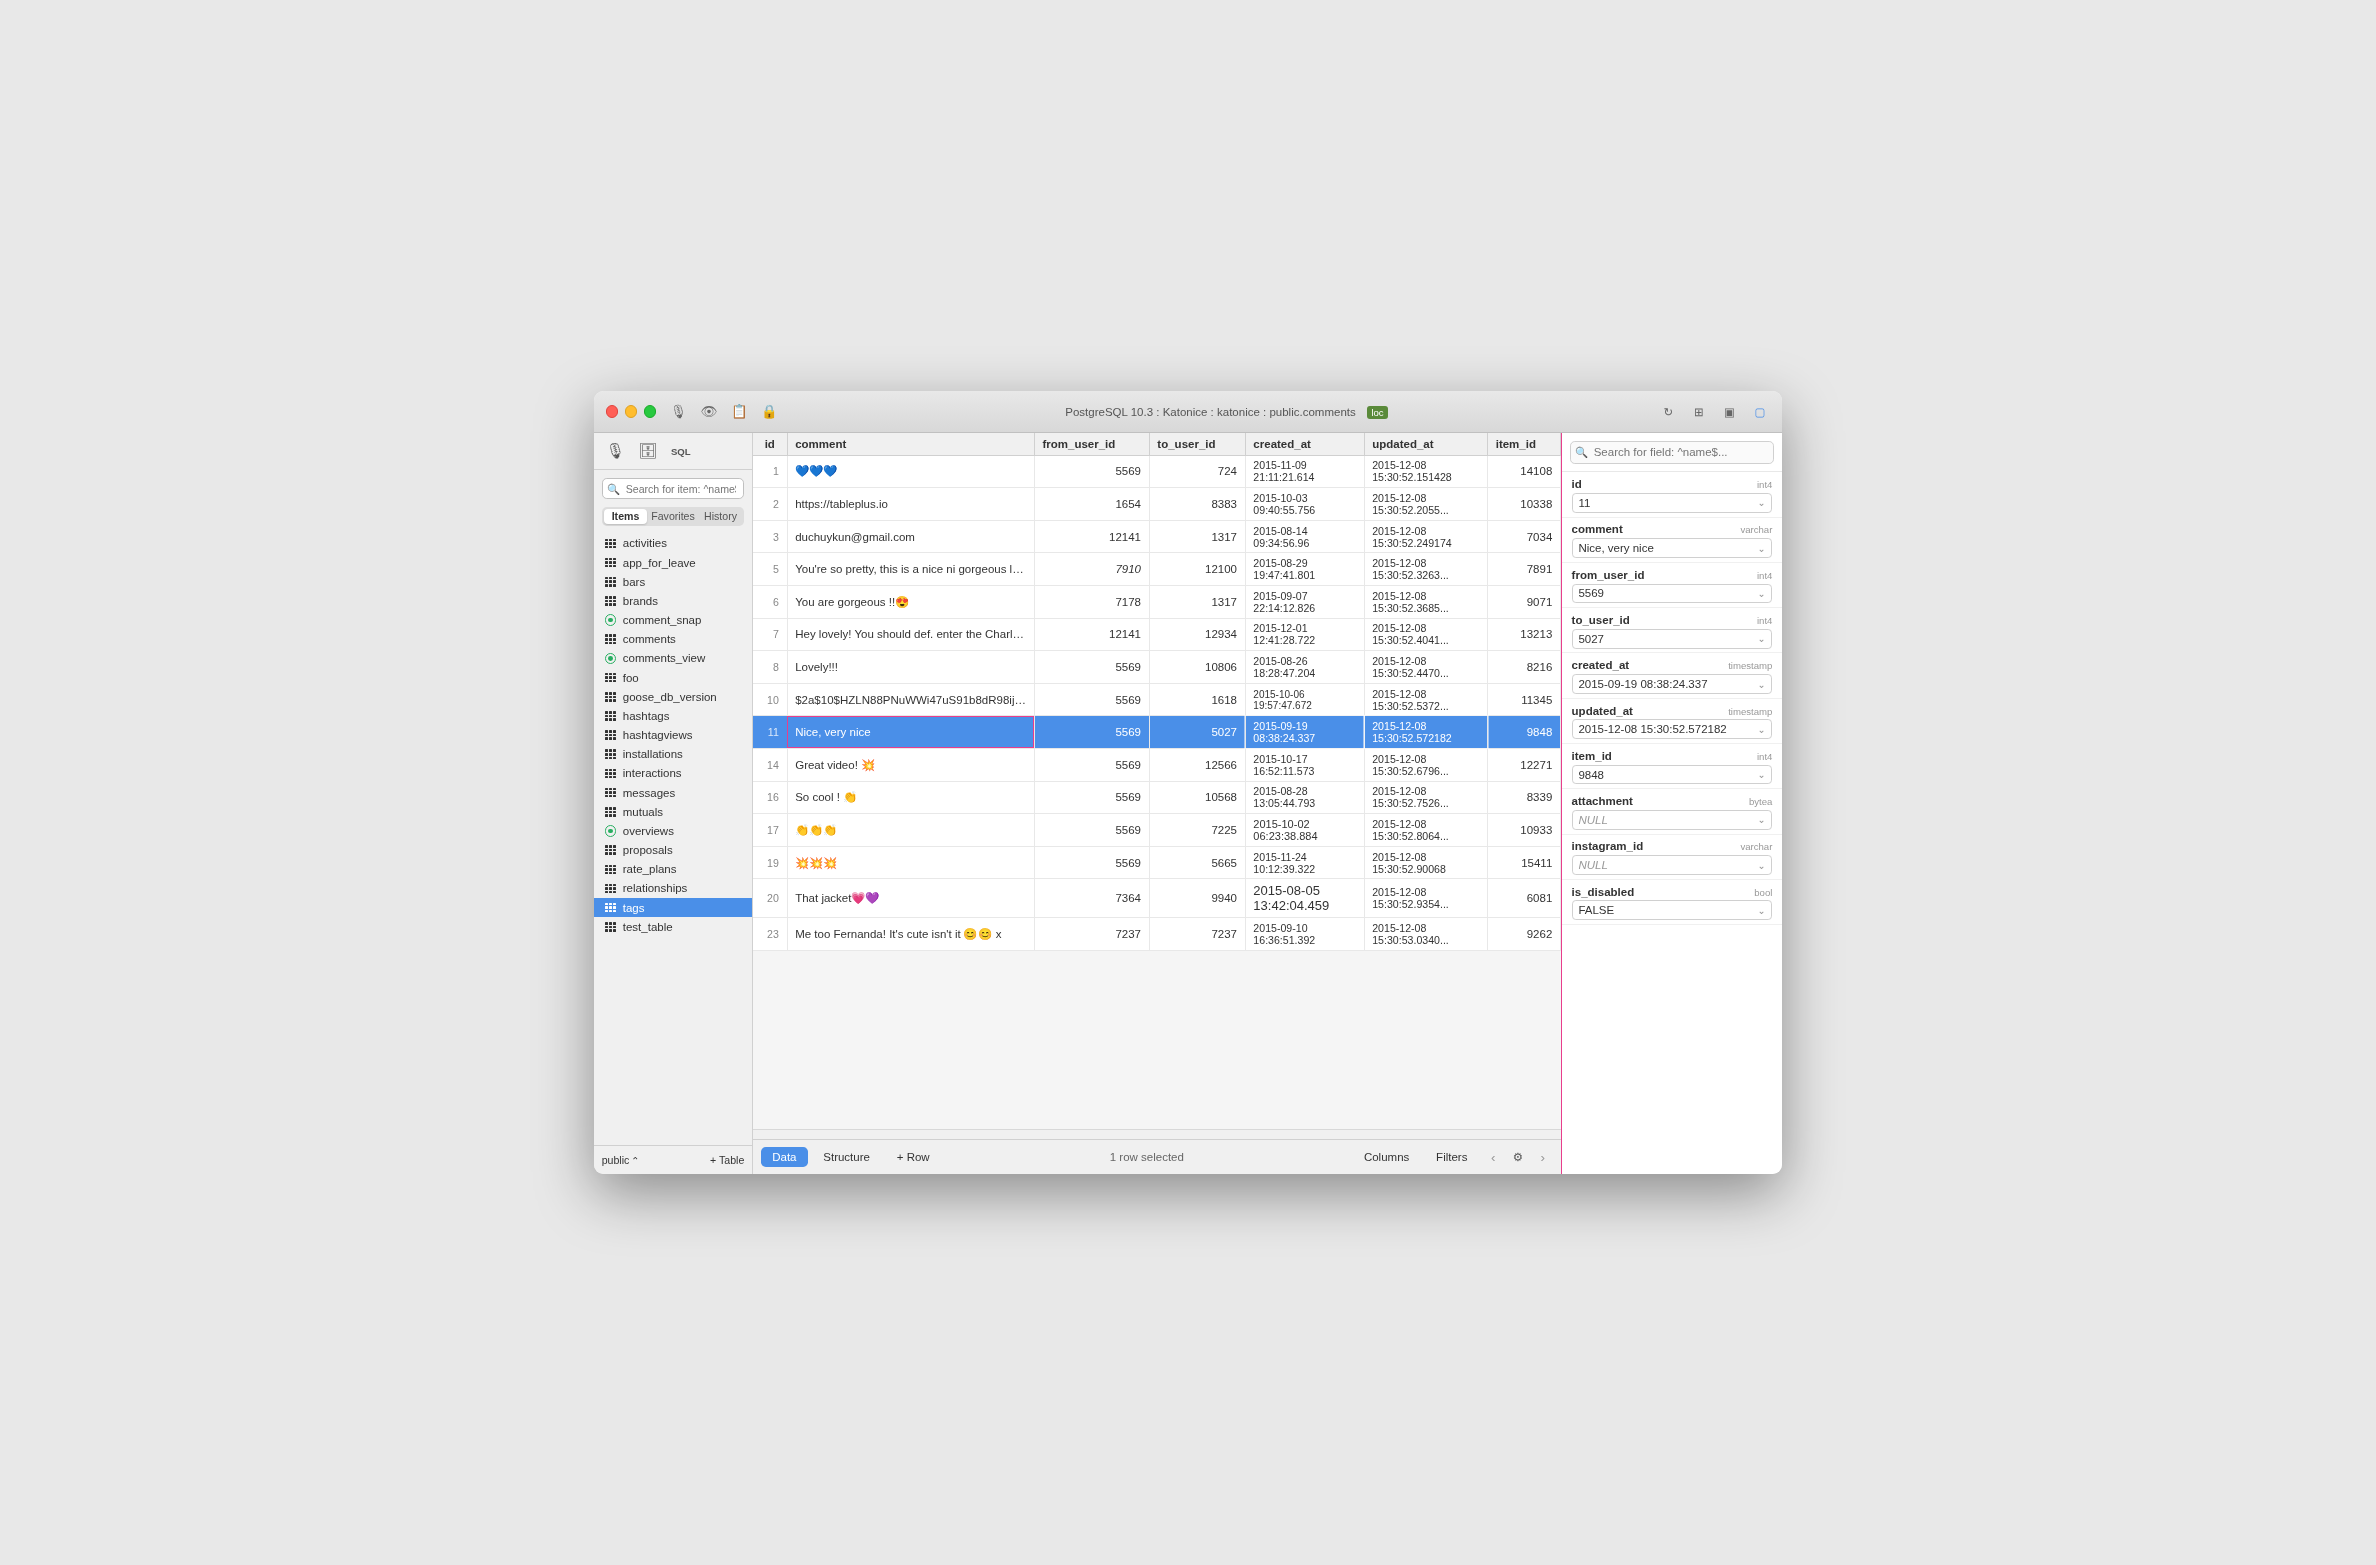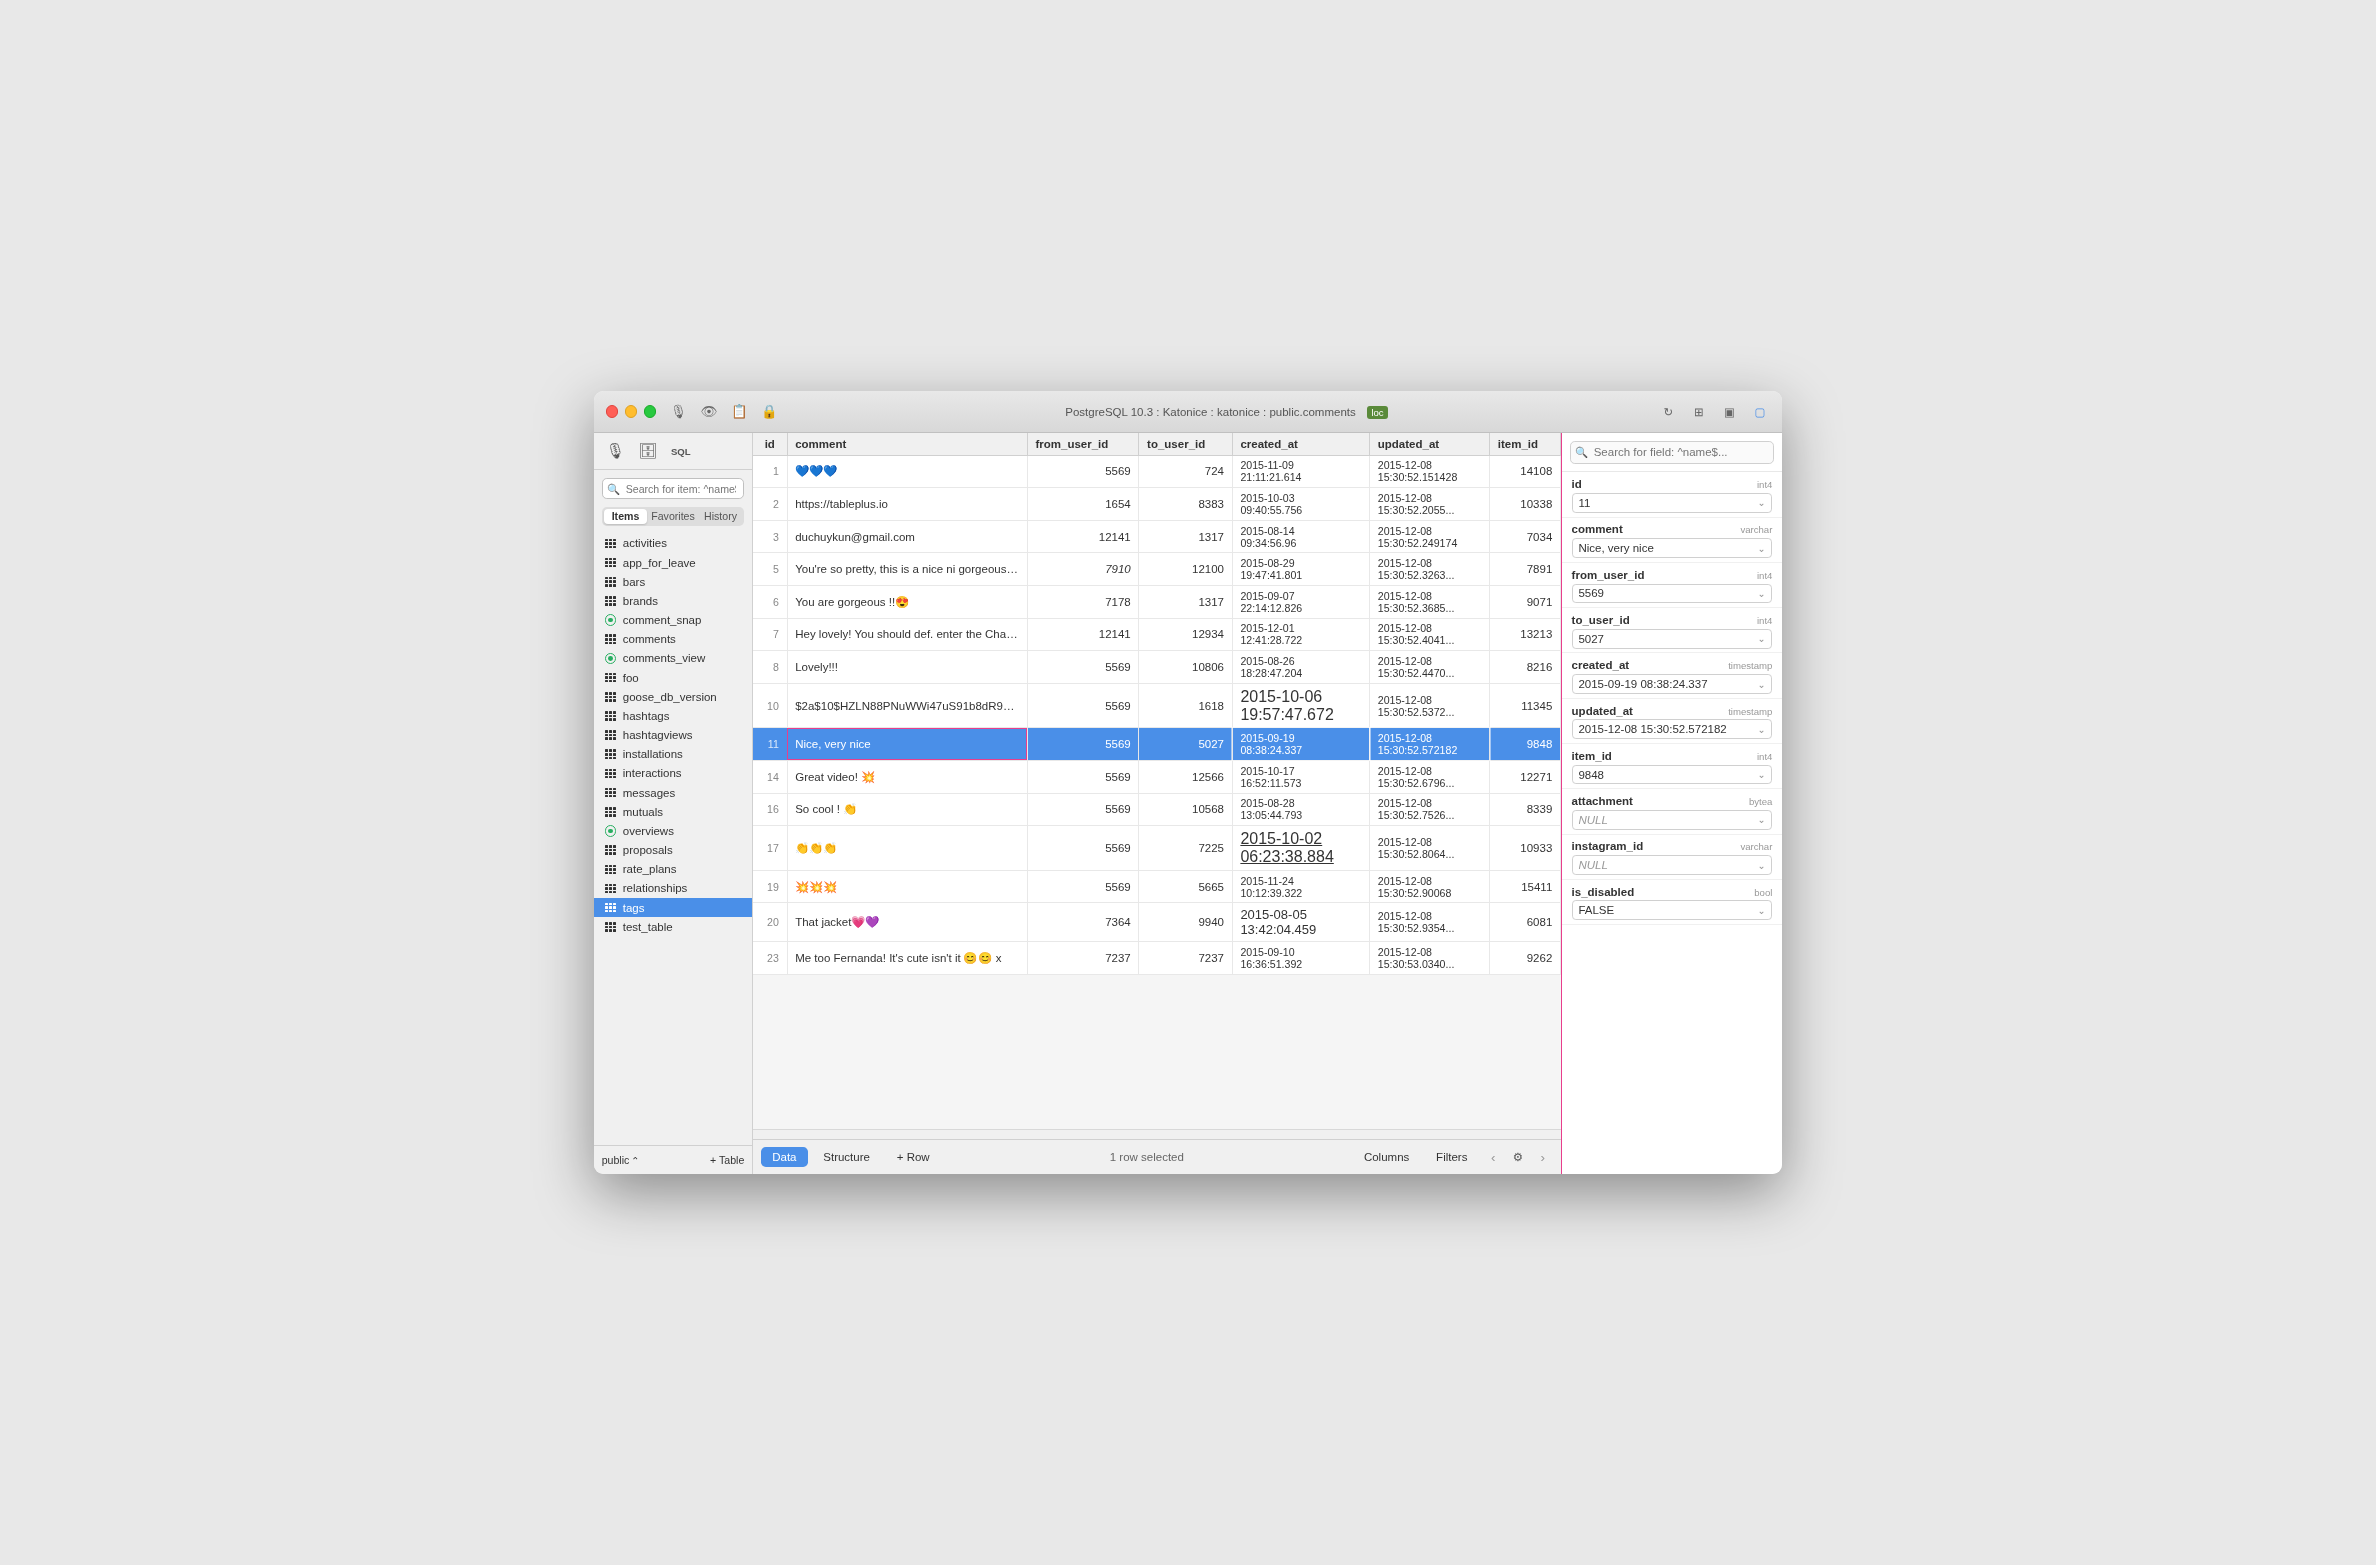--- a/index.html
+++ b/index.html
@@ -871,21 +871,21 @@
                 <td style="text-align: right;">10806</td>
                 <td style="font-size: 10.6px;">2015-08-26<br>18:28:47.204</td>
                 <td style="font-size: 10.6px;">2015-12-08<br>15:30:52.4470...</td>
                 <td style="text-align: right;">8216</td>
               </tr>
               <tr>
                 <td class="id-col">10</td>
                 <td style="max-width: 192px; overflow: hidden; text-overflow: ellipsis;">$2a$10$HZLN88PNuWWi47uS91b8dR98ijt0kblvcT...</td>
                 <td style="text-align: right;">5569</td>
                 <td style="text-align: right;">1618</td>
-                <td style="font-size: 16px;">2015-10-06<br>19:57:47.672</td>
+                <td style="font-size: 10px;">2015-10-06<br>19:57:47.672</td>
                 <td style="font-size: 10.6px;">2015-12-08<br>15:30:52.5372...</td>
                 <td style="text-align: right;">11345</td>
               </tr>
               <tr class="selected">
                 <td class="id-col">11</td>
                 <td style="max-width: 192px; overflow: hidden; text-overflow: ellipsis; outline: rgb(232, 62, 140) solid 1.9px; outline-offset: -1px;">Nice, very nice</td>
                 <td style="text-align: right;">5569</td>
                 <td style="text-align: right;">5027</td>
                 <td style="font-size: 10.6px; outline: rgba(255, 255, 255, 0.5) solid 1px;">2015-09-19<br>08:38:24.337</td>
                 <td style="font-size: 10.6px; outline: rgba(255, 255, 255, 0.5) solid 1px;">2015-12-08<br>15:30:52.572182</td>
@@ -907,21 +907,21 @@
                 <td style="text-align: right;">10568</td>
                 <td style="font-size: 10.6px;">2015-08-28<br>13:05:44.793</td>
                 <td style="font-size: 10.6px;">2015-12-08<br>15:30:52.7526...</td>
                 <td style="text-align: right;">8339</td>
               </tr>
               <tr>
                 <td class="id-col">17</td>
                 <td style="max-width: 192px; overflow: hidden; text-overflow: ellipsis;">👏👏👏</td>
                 <td style="text-align: right;">5569</td>
                 <td style="text-align: right;">7225</td>
-                <td style="font-size: 16px; text-decoration: underline;">2015-10-02<br>06:23:38.884</td>
+                <td style="font-size: 11px;">2015-10-02<br>06:23:38.884</td>
                 <td style="font-size: 10.6px;">2015-12-08<br>15:30:52.8064...</td>
                 <td style="text-align: right;">10933</td>
               </tr>
               <tr>
                 <td class="id-col">19</td>
                 <td style="max-width: 192px; overflow: hidden; text-overflow: ellipsis;">💥💥💥</td>
                 <td style="text-align: right;">5569</td>
                 <td style="text-align: right;">5665</td>
                 <td style="font-size: 10.6px;">2015-11-24<br>10:12:39.322</td>
                 <td style="font-size: 10.6px;">2015-12-08<br>15:30:52.90068</td>

